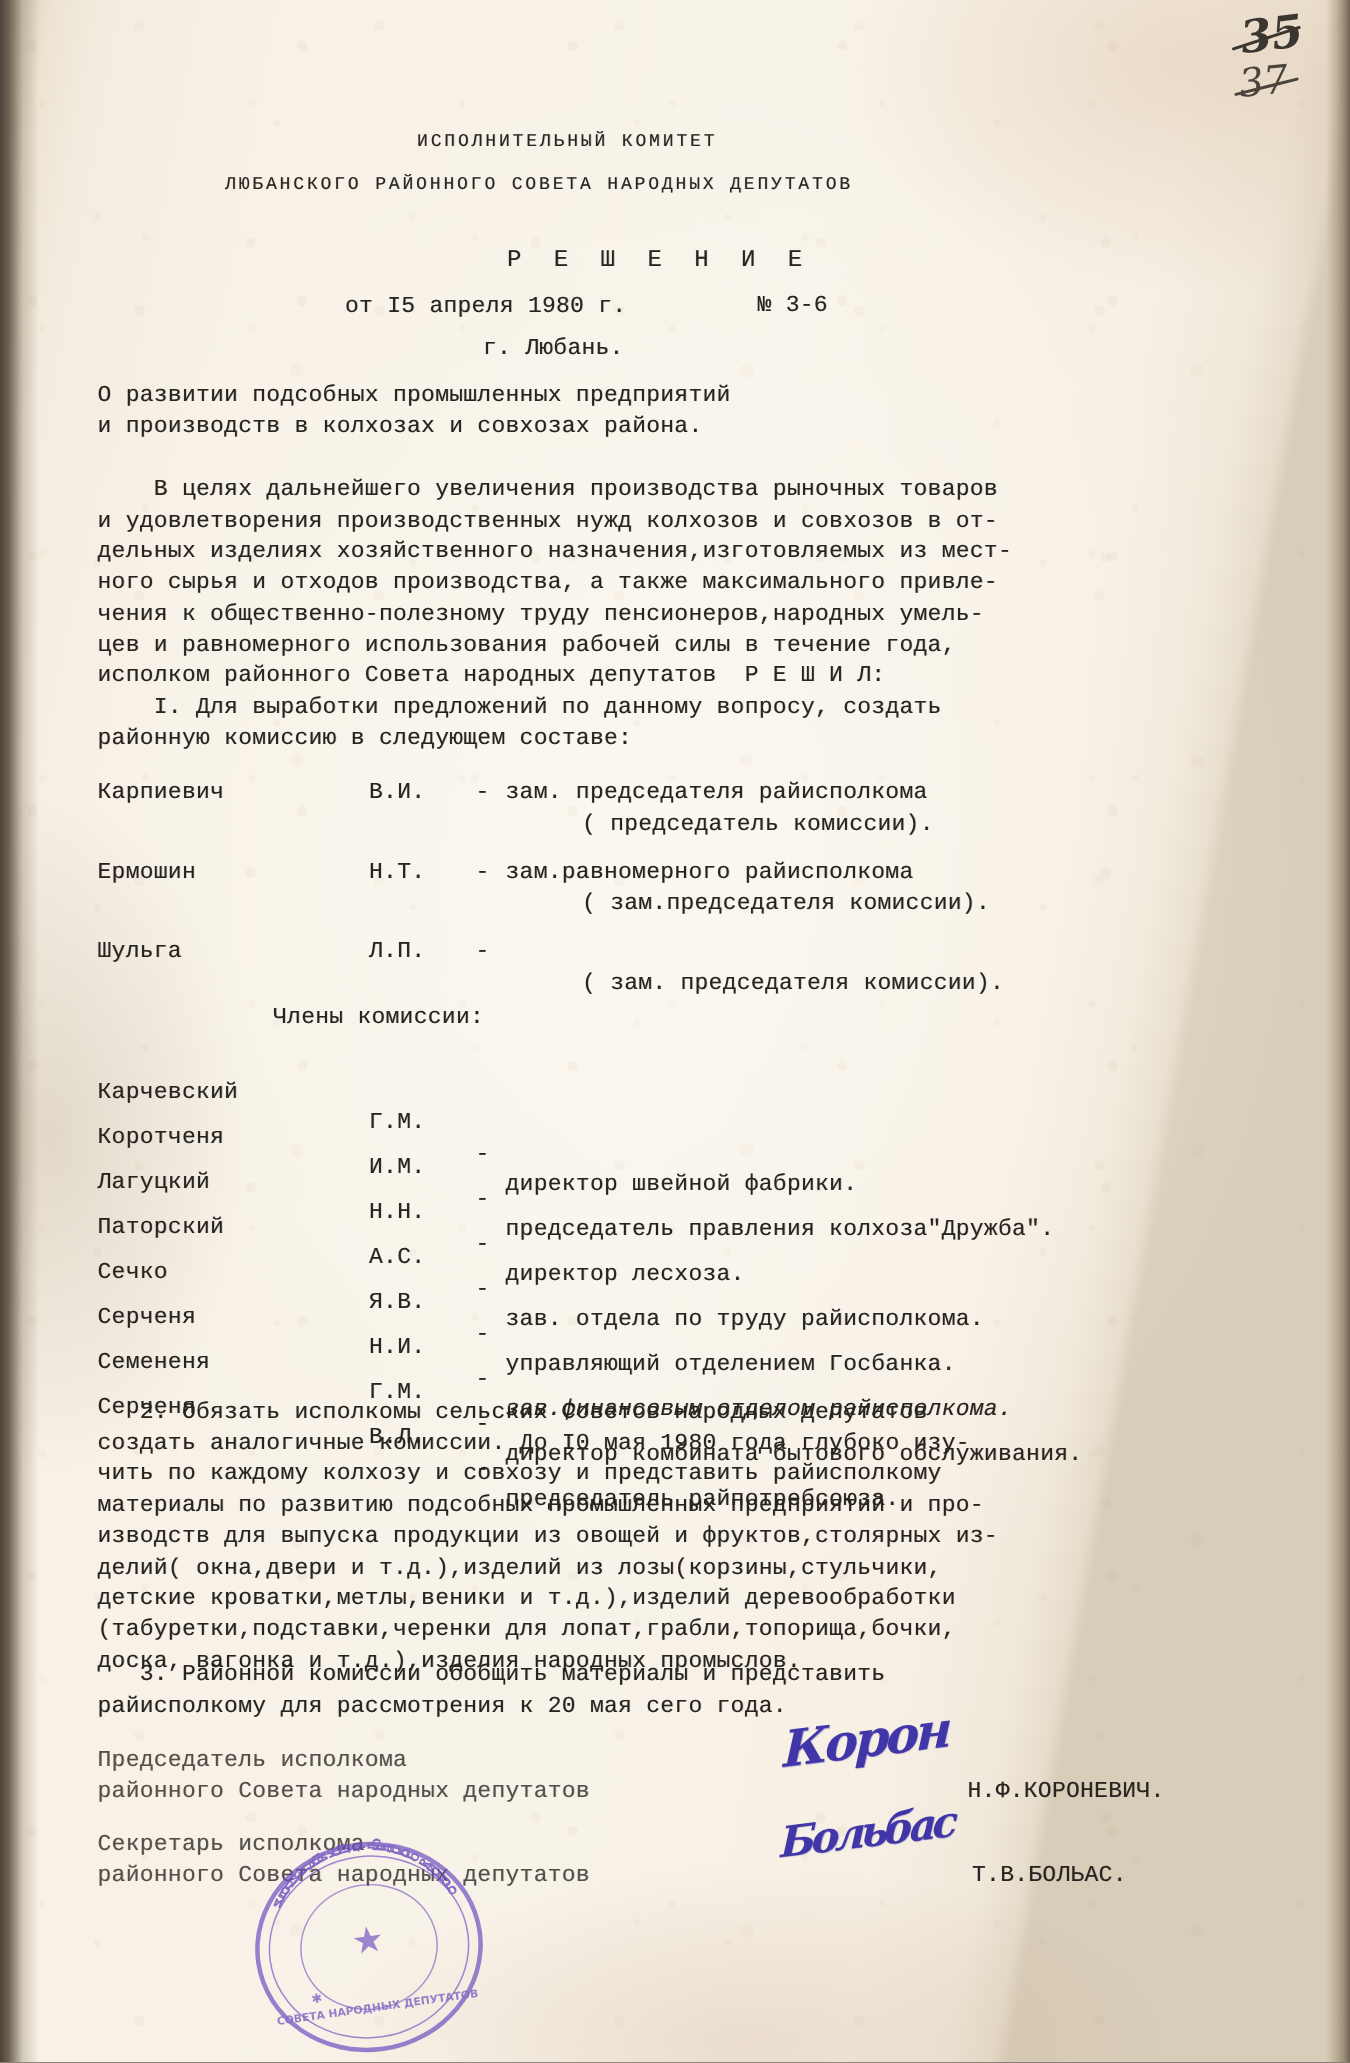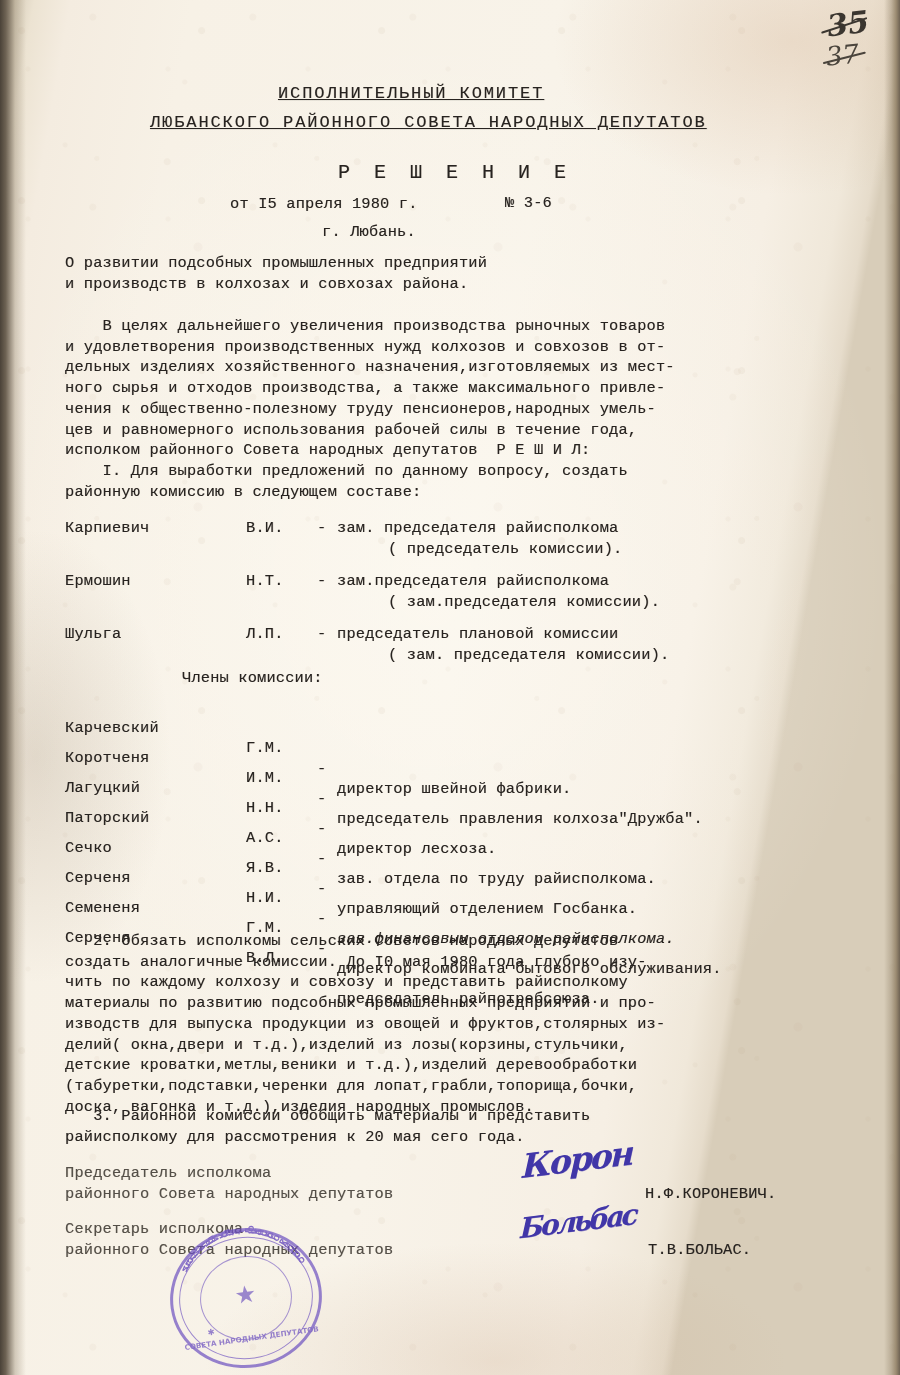--- a/index.html
+++ b/index.html
@@ -72,22 +72,22 @@
   }
   .tw {
     position: absolute;
     white-space: pre;
     font-family: "Liberation Mono", "DejaVu Sans Mono", monospace;
     color: #272320;
     text-shadow: 0.4px 0.3px 0 rgba(60,50,40,.30), -0.3px 0 0 rgba(60,50,40,.14);
   }
   .faint { color: #3a352e; opacity: .86; }
 
-  .title   { font-size: 17px; letter-spacing: 1.9px; text-decoration: underline; }
-  .reshenie{ font-size: 20px; letter-spacing: 6px; }
+  .title   { font-size: 12px; letter-spacing: 1.9px; }
+  .reshenie{ font-size: 16px; letter-spacing: 6px; }
   .block   { line-height: 20.7px; }
 
   
   .row { position: absolute; white-space: pre; }
   .nm  { position: absolute; left: 0;   white-space: pre; }
   .in  { position: absolute; left: 181px; white-space: pre; }
   .ds  { position: absolute; left: 252px; white-space: pre; }
   .sub { position: absolute; left: 323px; white-space: pre; }
 
   
@@ -230,29 +230,28 @@
       <span class="tw in" style="top:0;">В.И.</span>
       <span class="tw ds" style="top:0;">-</span>
       <span class="tw" style="left:272px; top:0;">зам. председателя райисполкома</span>
       <span class="tw sub" style="top:21px;">( председатель комиссии).</span>
     </div>
 
     <div class="row" style="left:65px; top:571px;">
       <span class="tw nm" style="top:0;">Ермошин</span>
       <span class="tw in" style="top:0;">Н.Т.</span>
       <span class="tw ds" style="top:0;">-</span>
-      <span class="tw" style="left:272px; top:0;">зам.председателя райисполкома</span>
+      <span class="tw" style="left:272px; top:0;">зам.равномерного райисполкома</span>
       <span class="tw sub" style="top:21px;">( зам.председателя комиссии).</span>
     </div>
 
     <div class="row" style="left:65px; top:624px;">
       <span class="tw nm" style="top:0;">Шульга</span>
       <span class="tw in" style="top:0;">Л.П.</span>
       <span class="tw ds" style="top:0;">-</span>
-      <span class="tw" style="left:272px; top:0;">председатель плановой комиссии</span>
       <span class="tw sub" style="top:21px;">( зам. председателя комиссии).</span>
     </div>
 
     <div class="tw" style="left:182px; top:668px;">Члены комиссии:</div>
 
     <div class="row" style="left:65px; top:697px;">
       <span class="tw nm">Карчевский</span>
       <span class="tw in">Г.М.</span>
       <span class="tw ds">-</span>
       <span class="tw" style="left:272px;">директор швейной фабрики.</span>

